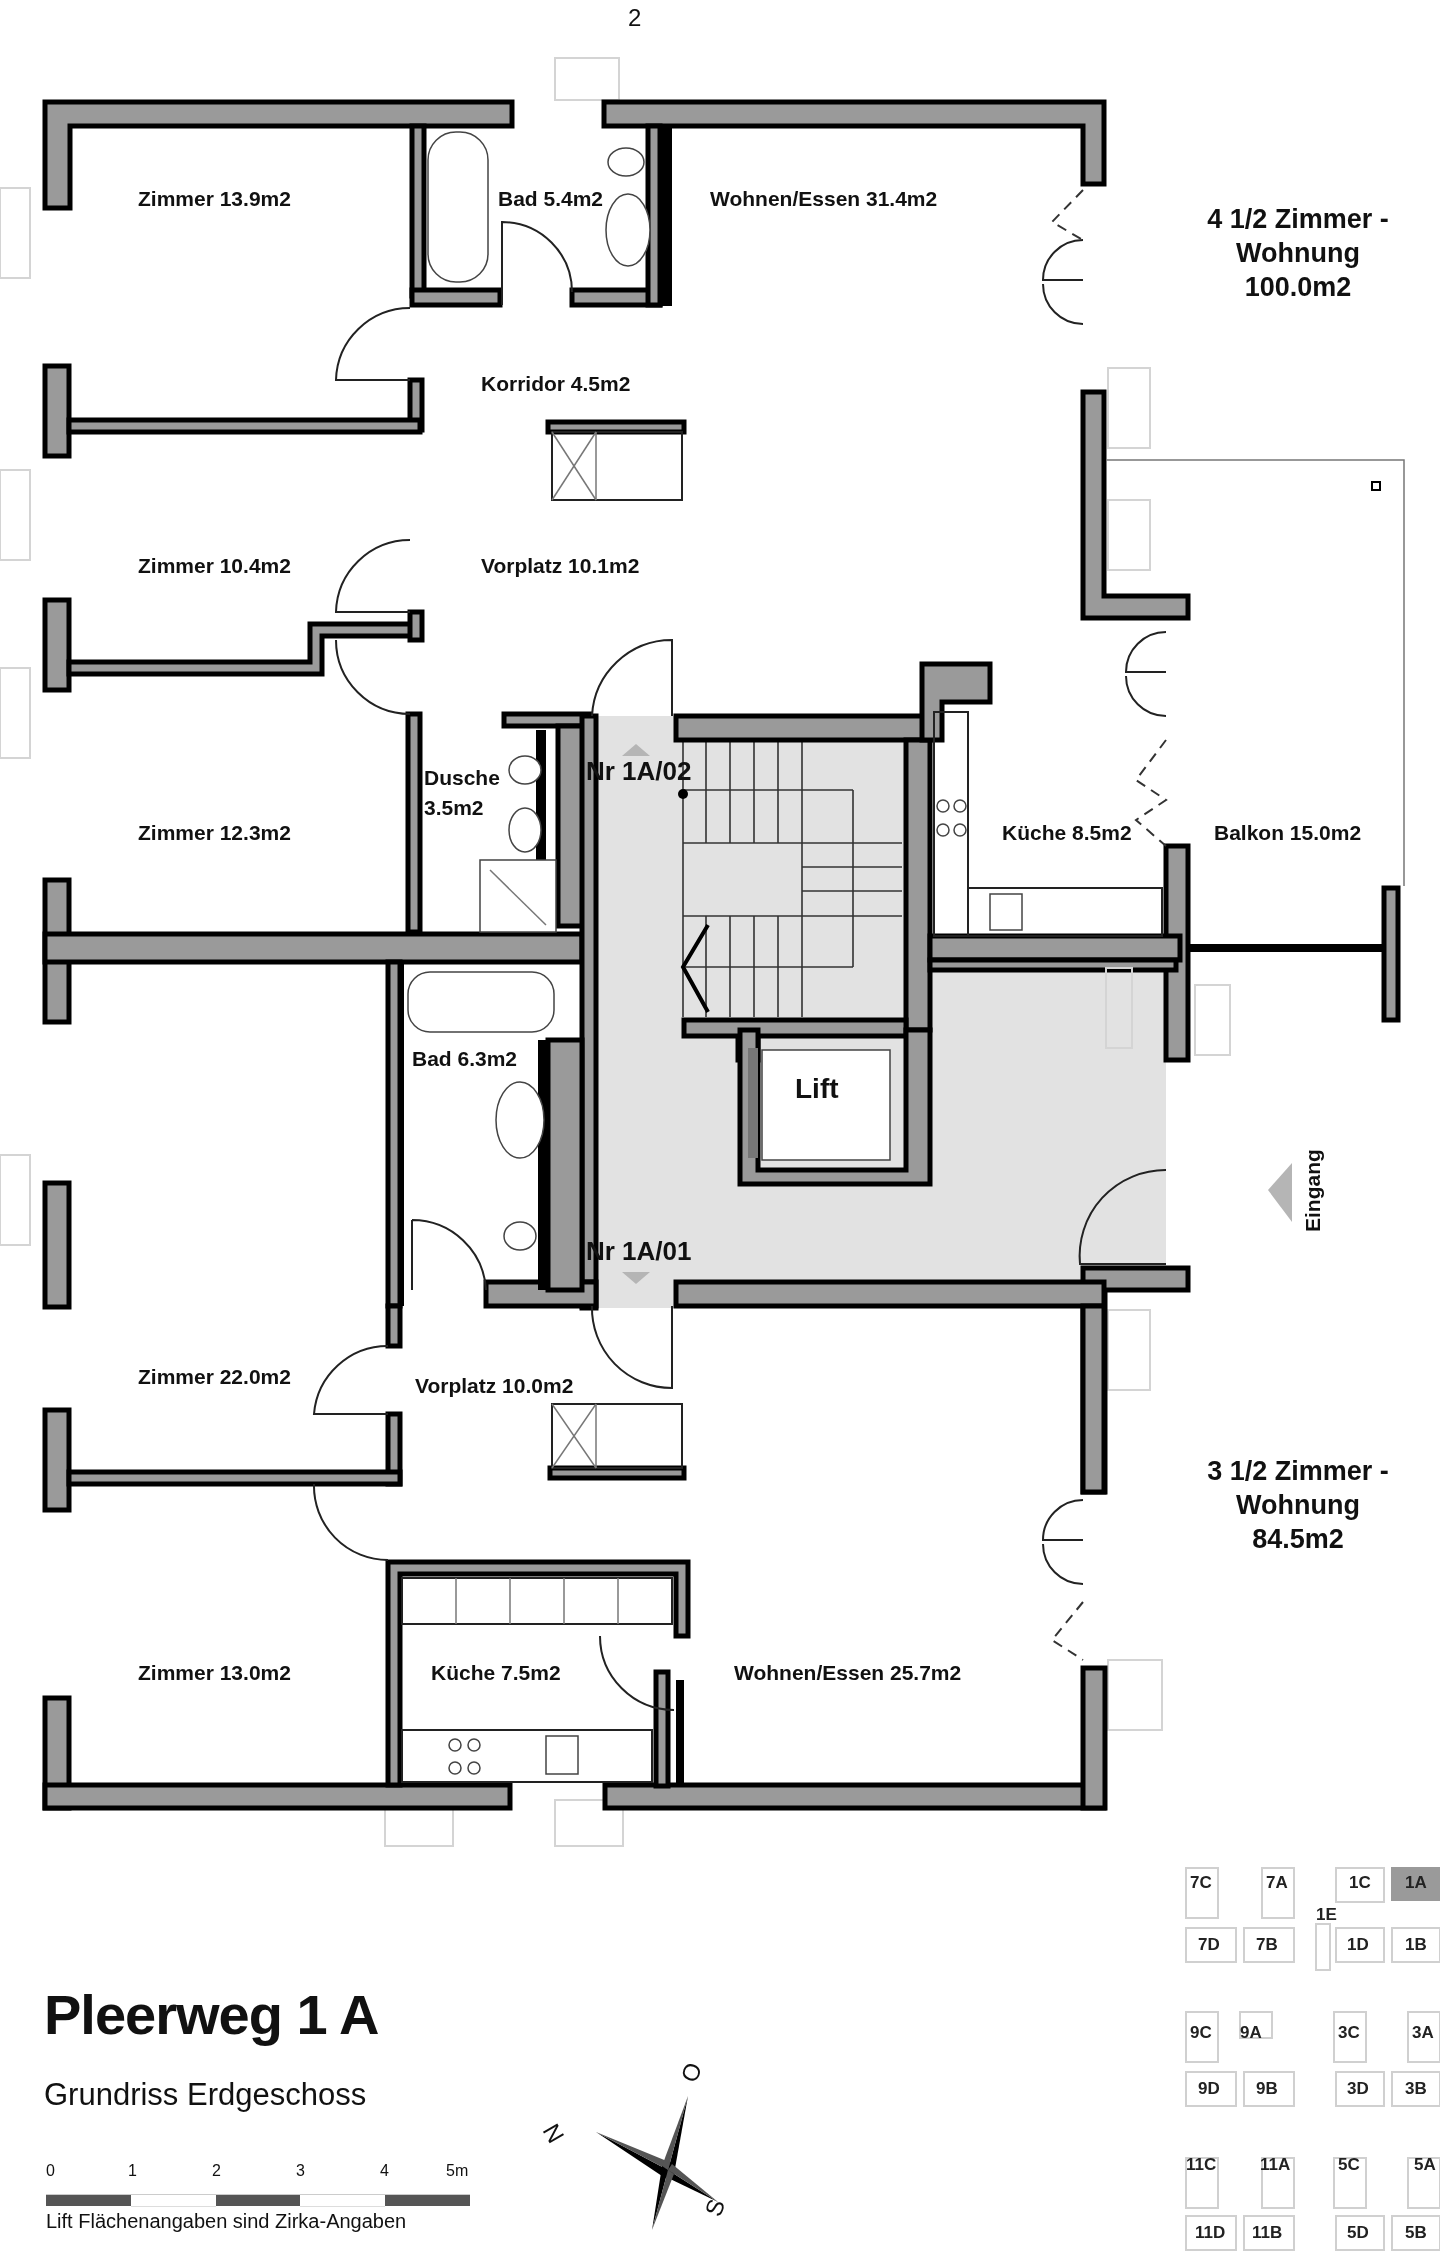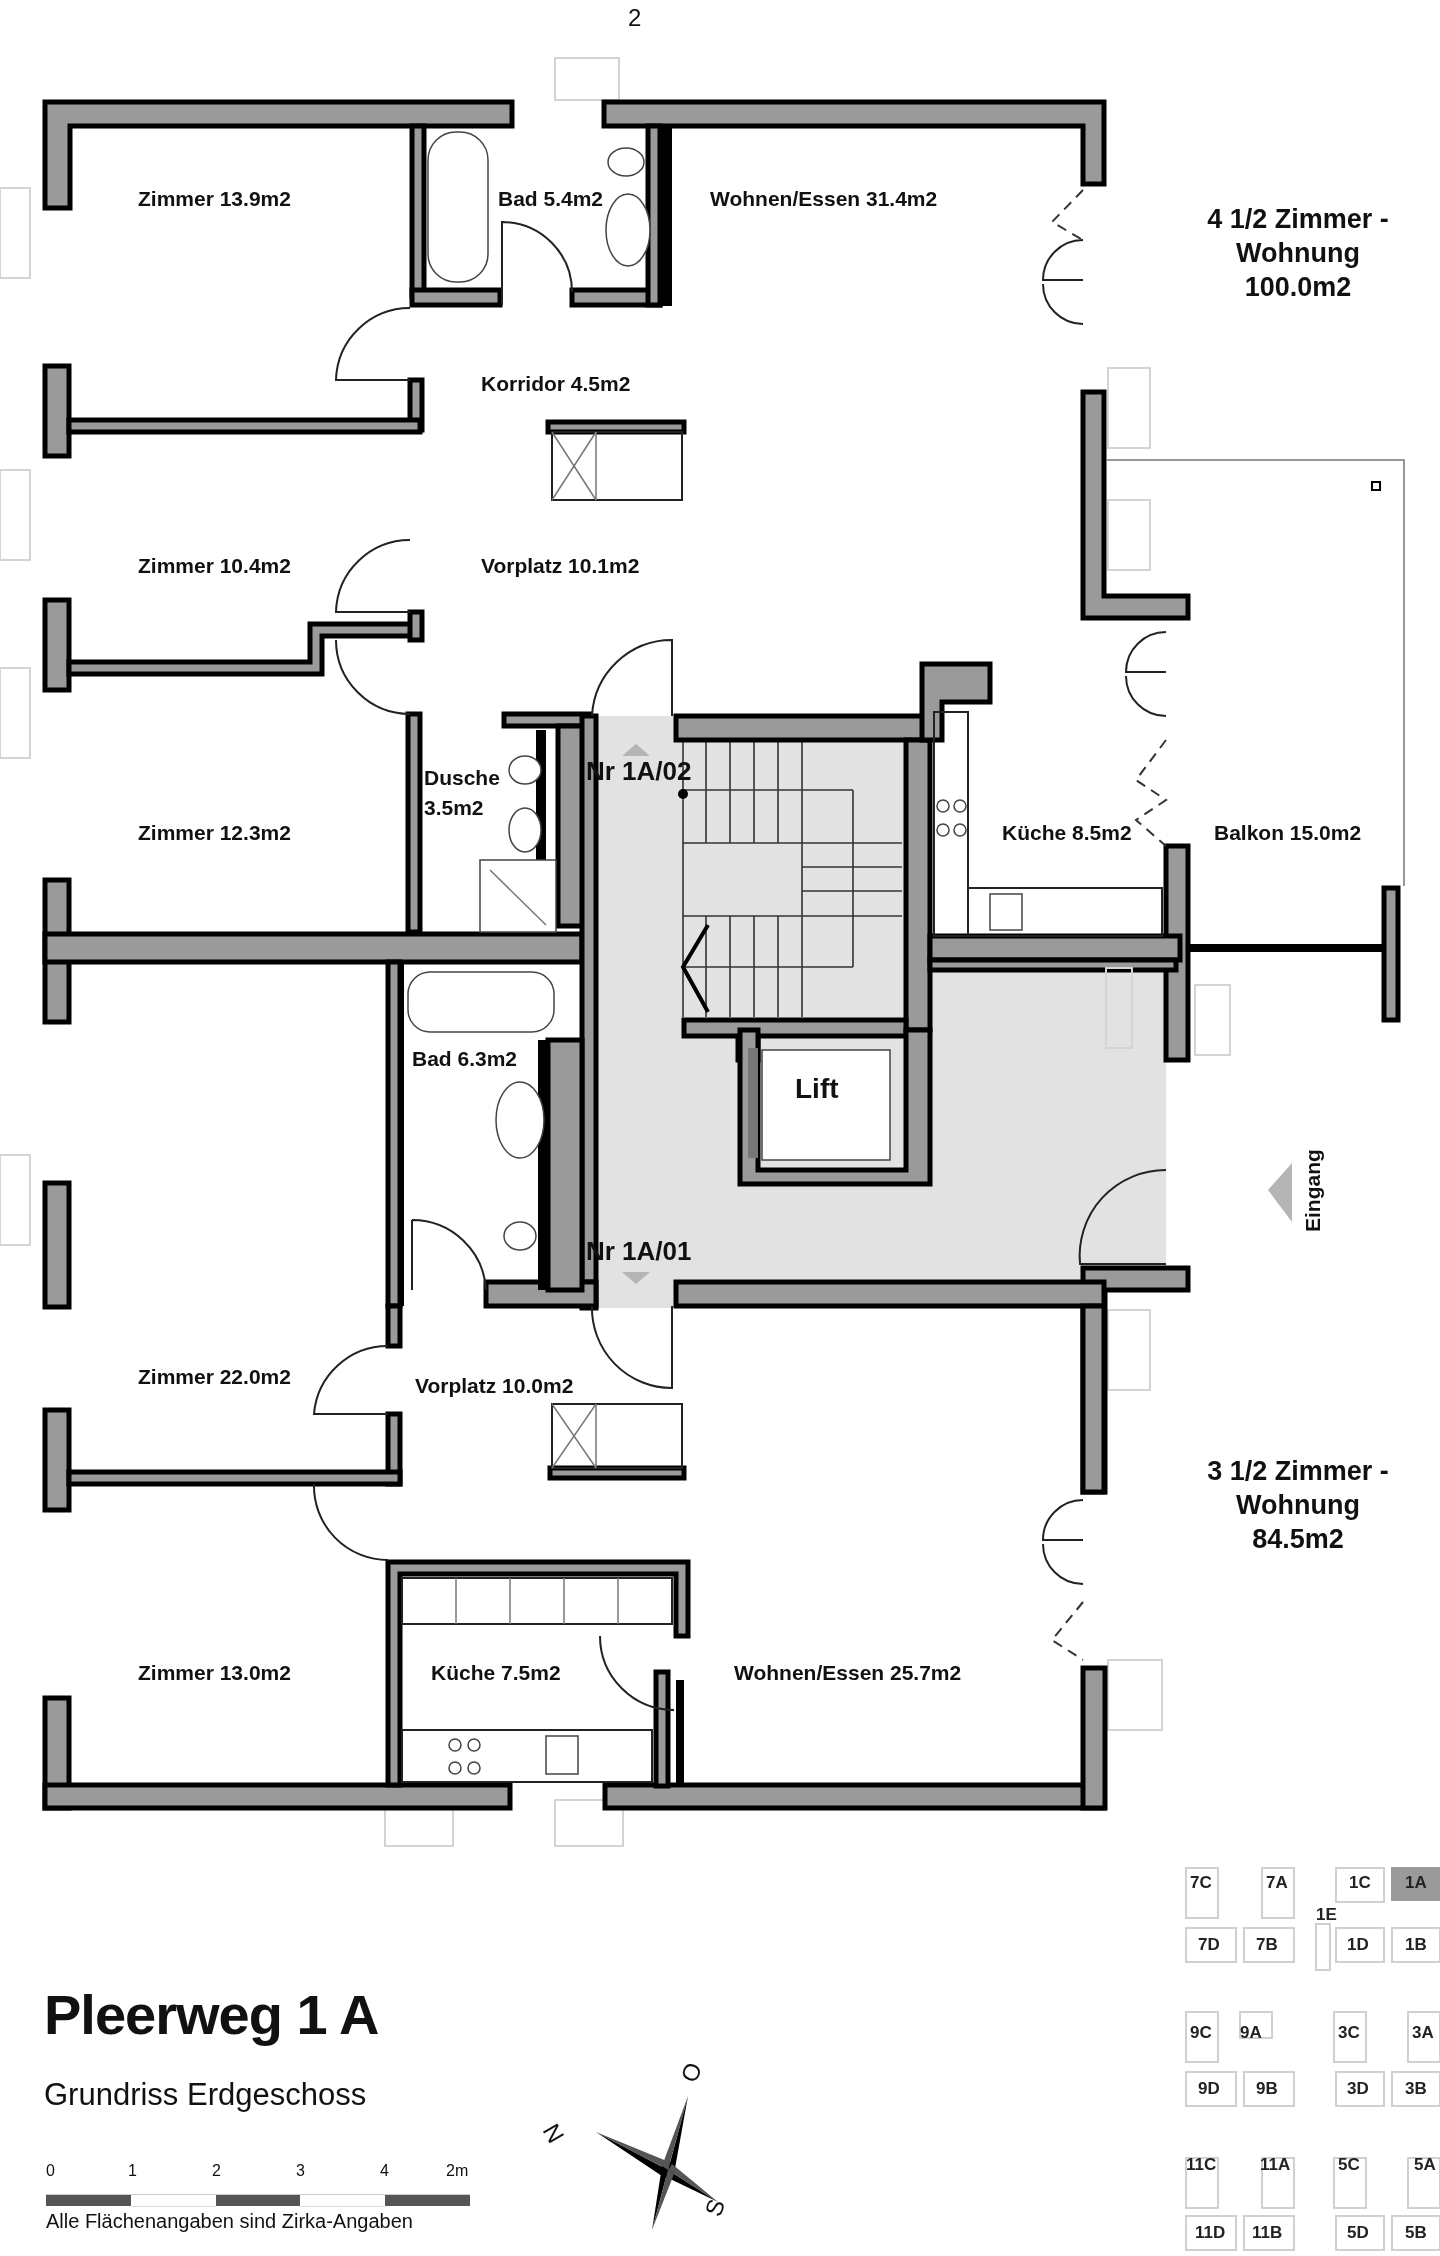--- a/index.html
+++ b/index.html
@@ -356,24 +356,24 @@
   <div id="project-subtitle">Grundriss Erdgeschoss</div>
 </div>
 
 <div id="scalebar">
   <div class="scale-ticks">
     <span class="scale-tick" style="left:0">0</span>
     <span class="scale-tick" style="left:82px">1</span>
     <span class="scale-tick" style="left:166px">2</span>
     <span class="scale-tick" style="left:250px">3</span>
     <span class="scale-tick" style="left:334px">4</span>
-    <span class="scale-tick" style="left:400px">2m</span>
+    <span class="scale-tick" style="left:400px">5m</span>
   </div>
   <div class="scale-bar">
     <div class="scale-seg dark"></div>
     <div class="scale-seg light"></div>
     <div class="scale-seg dark"></div>
     <div class="scale-seg light"></div>
     <div class="scale-seg dark"></div>
   </div>
 </div>
 
-<div id="footnote">Alle Flächenangaben sind Zirka-Angaben</div>
+<div id="footnote">Lift Flächenangaben sind Zirka-Angaben</div>
 
 </body></html>

